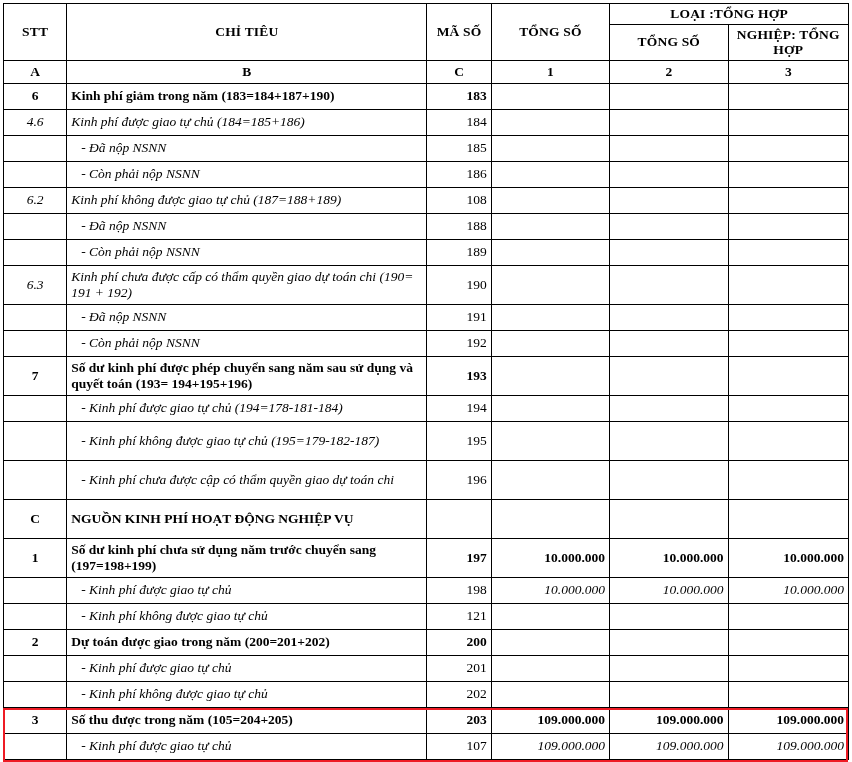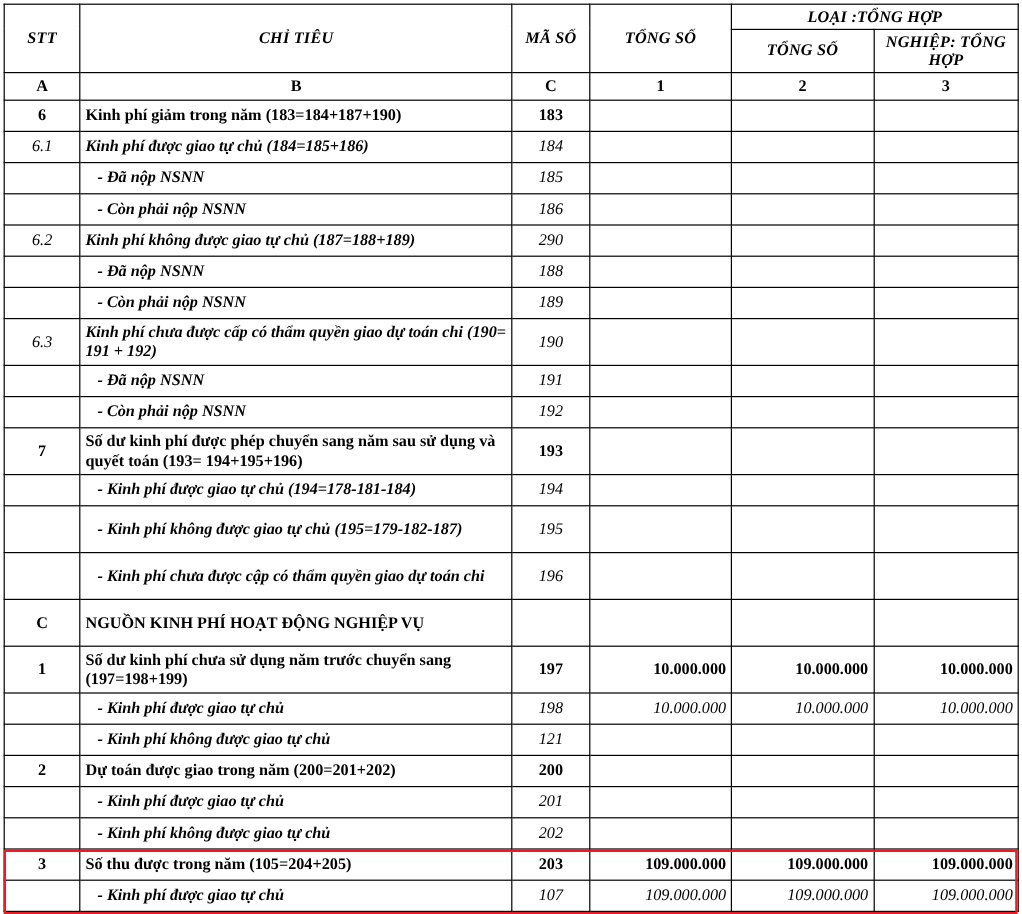--- a/index.html
+++ b/index.html
@@ -41,21 +41,20 @@
   col.c-tong2 { width: 118px; }
   col.c-khoan { width: 120px; }
 
   
   thead th {
     text-align: center;
     font-weight: bold;
     font-family: "Liberation Serif", serif;
     font-size: 14.5px;
     letter-spacing: .2px;
-    font-style: italic;
   }
   th.hdr-loai {
     font-size: 14px;
   }
   th.hdr-small {
     font-size: 14px;
   }
   tr.letters td {
     text-align: center;
     font-weight: bold;
@@ -69,29 +68,28 @@
     font-size: 13.5px;
   }
   td.stt.b { font-weight: bold; }
   td.stt.i { font-style: italic; }
   td.ct {
     text-align: left;
     padding-left: 6px;
     margin-top: 28px;
   }
   td.ct.b { font-weight: bold; }
-  td.ct.i { font-style: italic; font-weight: bold; }
+  td.ct.i { font-style: italic; }
   td.ct.ind { padding-left: 14px; }
   td.ma {
-    text-align: center;
+    text-align: right;
     font-weight: bold;
   }
   td.ma.i {
     font-weight: normal;
-    font-style: italic;
   }
   td.num {
     text-align: right;
     padding-right: 8px;
     font-weight: bold;
     font-size: 13.5px;
   }
   td.num.i {
     font-weight: normal;
     font-style: italic;
@@ -149,21 +147,21 @@
     <tbody id="tbody">
         <tr class="rowh-1">
           <td class="stt b">6</td>
           <td class="ct b">Kinh phí giảm trong năm (183=184+187+190)</td>
           <td class="ma b">183</td>
           <td class="num b"></td>
           <td class="num b"></td>
           <td class="num b"></td>
         </tr>
         <tr class="rowh-1">
-          <td class="stt i">6.1</td>
+          <td class="stt i">4.6</td>
           <td class="ct i">Kinh phí được giao tự chủ (184=185+186)</td>
           <td class="ma i">184</td>
           <td class="num i"></td>
           <td class="num i"></td>
           <td class="num i"></td>
         </tr>
         <tr class="rowh-1">
           <td class="stt "></td>
           <td class="ct i ind">- Đã nộp NSNN</td>
           <td class="ma i">185</td>
@@ -175,21 +173,21 @@
           <td class="stt "></td>
           <td class="ct i ind">- Còn phải nộp NSNN</td>
           <td class="ma i">186</td>
           <td class="num i"></td>
           <td class="num i"></td>
           <td class="num i"></td>
         </tr>
         <tr class="rowh-1">
           <td class="stt i">6.2</td>
           <td class="ct i">Kinh phí không được giao tự chủ (187=188+189)</td>
-          <td class="ma i">290</td>
+          <td class="ma i">108</td>
           <td class="num i"></td>
           <td class="num i"></td>
           <td class="num i"></td>
         </tr>
         <tr class="rowh-1">
           <td class="stt "></td>
           <td class="ct i ind">- Đã nộp NSNN</td>
           <td class="ma i">188</td>
           <td class="num i"></td>
           <td class="num i"></td>

